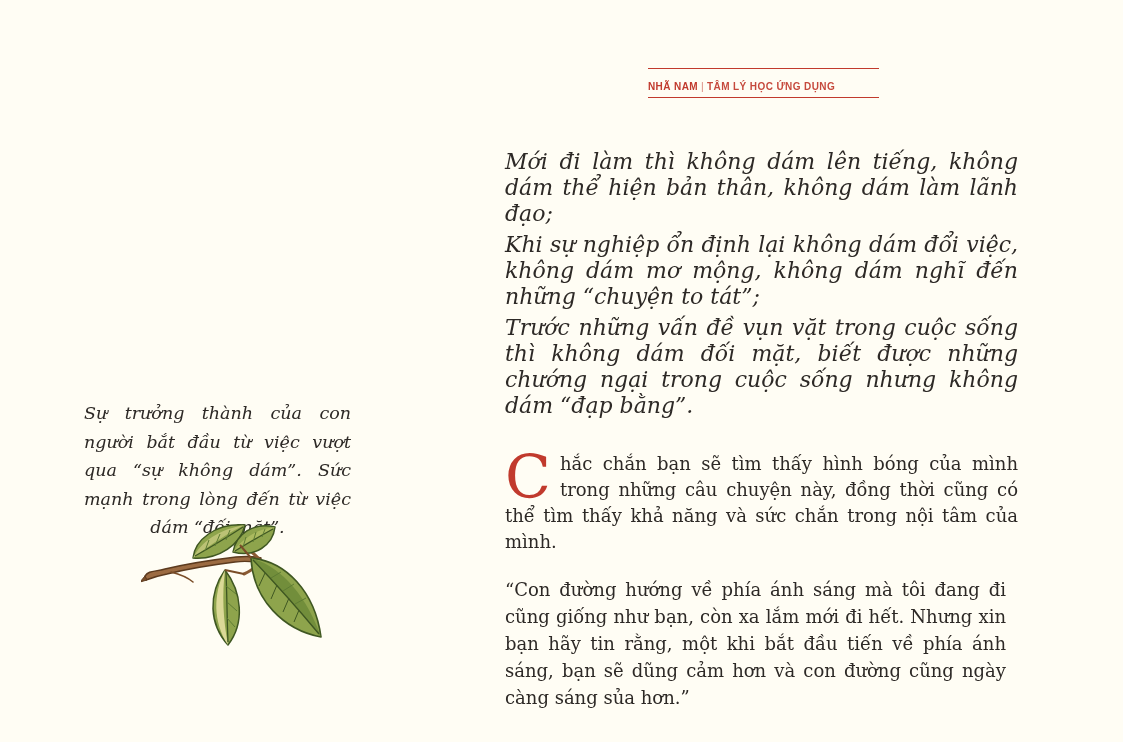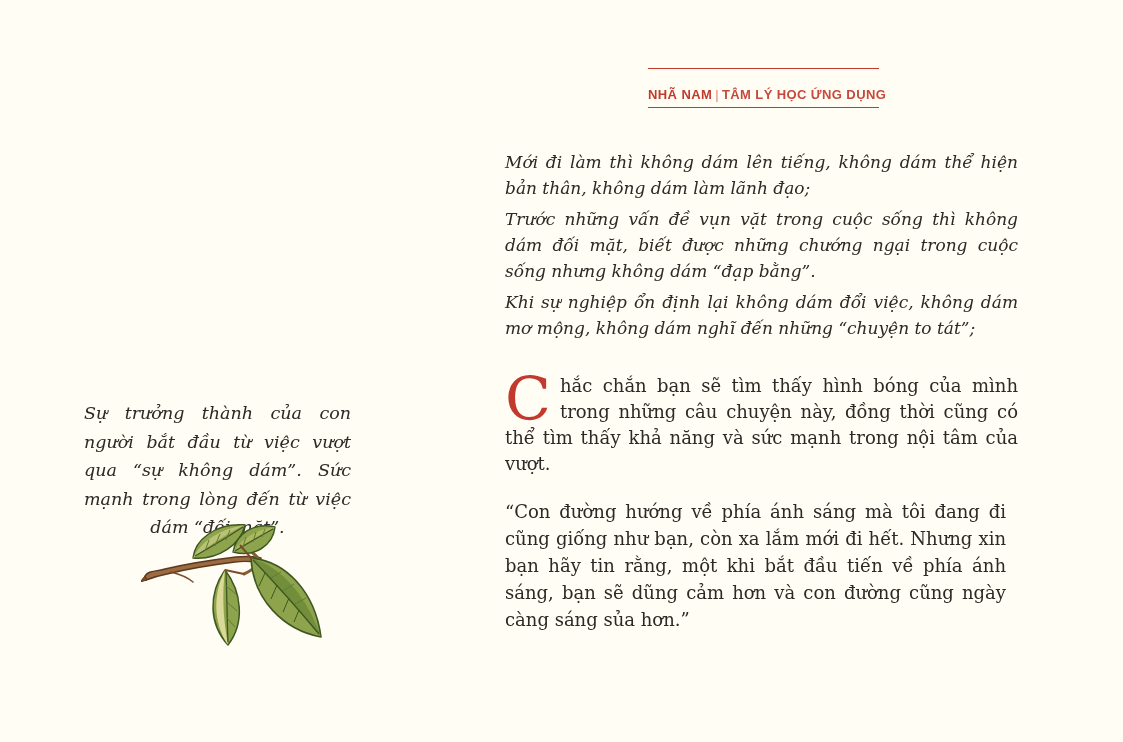--- a/index.html
+++ b/index.html
@@ -14,24 +14,23 @@
     background:#fffdf4;
     overflow:hidden;
     color:#2d2926;
   }
   
   .running-header{
     position:absolute;
     left:648px;top:68px;width:231px;
     border-top:1.5px solid #c13a2d;
     border-bottom:1.5px solid #c13a2d;
-    padding:18px 0 5px 0;
-    text-align:center;
+    padding:12px 0 5px 0;
     font-family:"Liberation Sans", sans-serif;
-    font-size:13px;
+    font-size:10px;
     letter-spacing:0.4px;
     color:#c13a2d;
     white-space:nowrap;
   }
   .running-header .brand{font-weight:bold;}
   .running-header .sep{font-weight:300;opacity:0.65;padding:0 3px;}
   .running-header .category{font-weight:600;opacity:0.92;}
   
   .pull-quote{
     position:absolute;
@@ -48,21 +47,21 @@
     left:141px;top:514px;
     width:196px;height:140px;
   }
   
   .right-col{
     position:absolute;
     left:505px;top:149px;width:513px;
   }
   .italic-para{
     font-style:italic;
-    font-size:17px;
+    font-size:22px;
     line-height:26px;
     text-align:justify;
     margin:0 0 5px 0;
   }
   .dropcap-para{
     margin:32px 0 0 0;
     font-size:18px;
     line-height:26px;
     text-align:justify;
   }
@@ -120,21 +119,21 @@
       <path d="M110,44 C140,52 166,82 180,123 C158,96 132,68 110,44 Z" fill="#6f8c3a" opacity="0.9"></path>
       <path d="M112,46 C135,70 158,96 178,120" fill="none" stroke="#3f5722" stroke-width="1.4"></path>
       <path d="M124,59 L118,72 M136,71 L130,85 M148,84 L142,98 M158,96 L153,108" stroke="#3f5722" stroke-width="1" fill="none"></path>
       <path d="M130,64 L140,58 M142,77 L153,70 M154,90 L165,84" stroke="#5e7c33" stroke-width="1" fill="none"></path>
       <path d="M110,44 L99,31" fill="none" stroke="#7a4d28" stroke-width="2"></path>
     </svg>
   </div>
 
   <div class="right-col">
     <p class="italic-para">Mới đi làm thì không dám lên tiếng, không dám thể hiện bản thân, không dám làm lãnh đạo;</p>
+    <p class="italic-para">Khi sự nghiệp ổn định lại không dám đổi việc, không dám mơ mộng, không dám nghĩ đến những “chuyện to tát”;</p>
     <p class="italic-para">Trước những vấn đề vụn vặt trong cuộc sống thì không dám đối mặt, biết được những chướng ngại trong cuộc sống nhưng không dám “đạp bằng”.</p>
-    <p class="italic-para">Khi sự nghiệp ổn định lại không dám đổi việc, không dám mơ mộng, không dám nghĩ đến những “chuyện to tát”;</p>
 
-    <p class="dropcap-para"><span class="dropcap">C</span><span>hắc chắn bạn sẽ tìm thấy hình bóng của mình trong những câu chuyện này, đồng thời cũng có thể tìm thấy khả năng và sức mạnh trong nội tâm của vượt.</span></p>
+    <p class="dropcap-para"><span class="dropcap">C</span><span>hắc chắn bạn sẽ tìm thấy hình bóng của mình trong những câu chuyện này, đồng thời cũng có thể tìm thấy khả năng và sức chắn trong nội tâm của mình.</span></p>
 
     <p class="quote-para">“Con đường hướng về phía ánh sáng mà tôi đang đi cũng giống như bạn, còn xa lắm mới đi hết. Nhưng xin bạn hãy tin rằng, một khi bắt đầu tiến về phía ánh sáng, bạn sẽ dũng cảm hơn và con đường cũng ngày càng sáng sủa hơn.”</p>
   </div>
 
 </div>
 
 </body></html>

